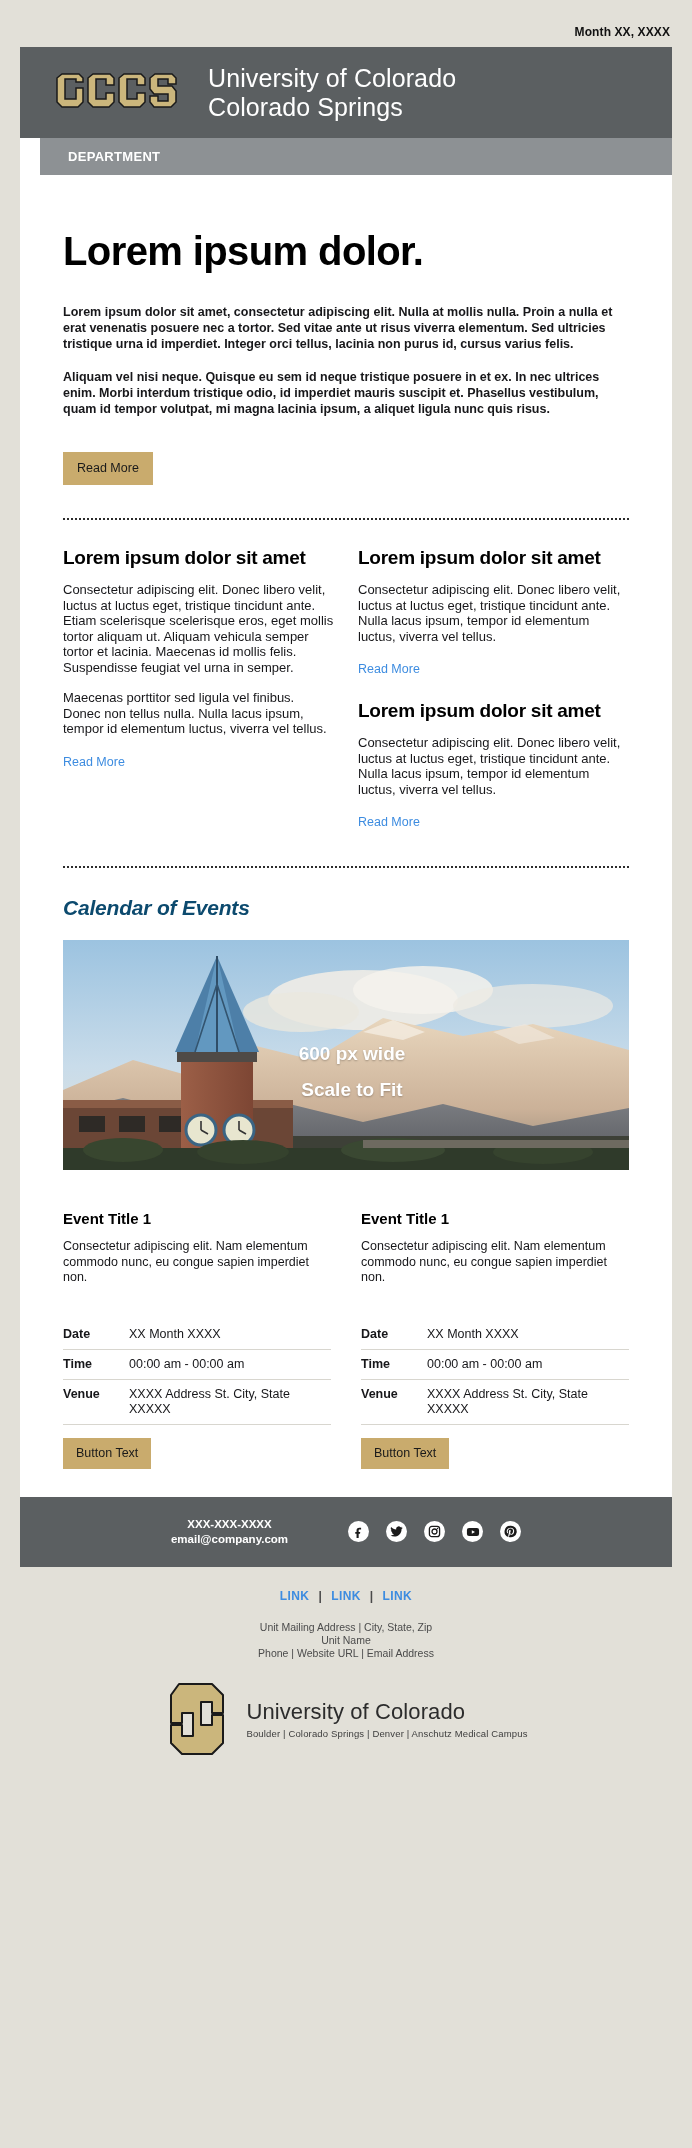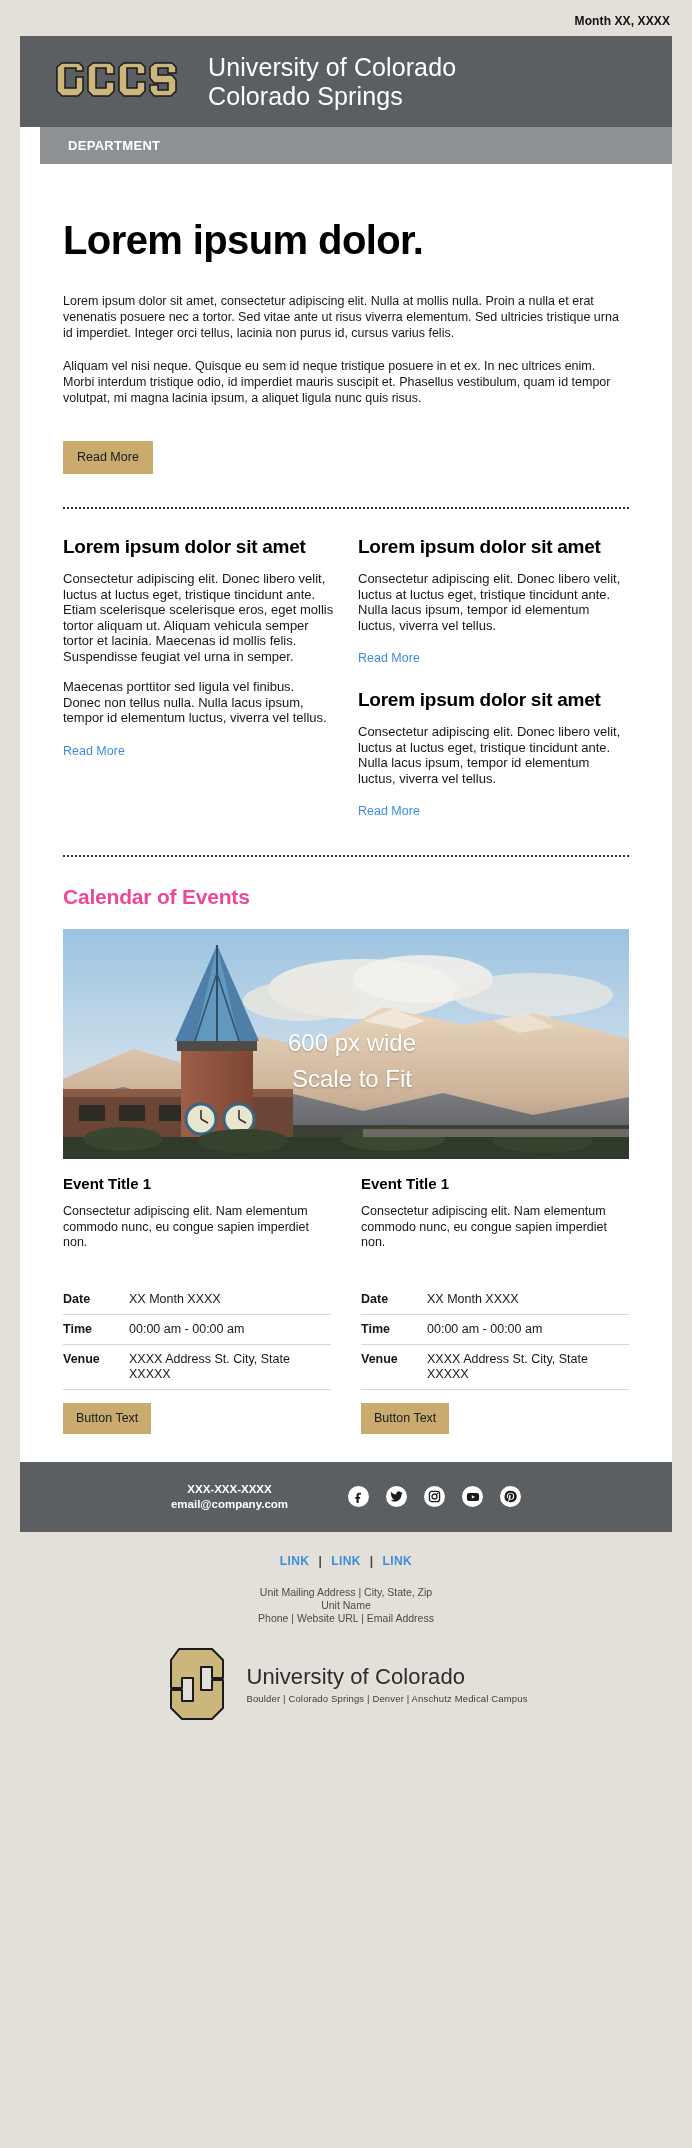--- a/index.html
+++ b/index.html
@@ -6,21 +6,21 @@
   body{
     width:692px;
     background:#e2e0d8;
     font-family:"Liberation Sans", sans-serif;
     -webkit-font-smoothing:antialiased;
   }
   .page{width:692px;min-height:2148px;position:relative;background:#e2e0d8;box-sizing:border-box;}
 
   
   .datebar{
-    padding:14px 22px 8px 0;
+    padding:25px 22px 8px 0;
     text-align:right;
     font-size:12px;
     font-weight:bold;
     color:#111;
     letter-spacing:.1px;
   }
 
   
   .email{
     width:652px;
@@ -78,20 +78,21 @@
     letter-spacing:-.6px;
     padding-top:55px;
     margin:0 0 32px 0;
     line-height:1.05;
   }
   p.body{
     font-size:12.5px;
     line-height:16px;
     color:#17171a;
     margin:0 0 17px 0;
+    font-weight:bold;
   }
   .btn-gold{
     display:inline-block;
     background:#c9ab6d;
     color:#1a1a1a;
     font-size:12.5px;
     padding:9px 14px 10px 14px;
     margin-top:18px;
     text-decoration:none;
     border:0;
@@ -133,49 +134,51 @@
     text-decoration:none;
     display:inline-block;
   }
   .col .link-blue{margin-bottom:4px;}
   .col h2.second{margin-top:20px;}
 
   
   .cal-title{
     font-size:21px;
     font-weight:bold;
-    color:#ec4899;
+    color:#0c4a6e;
     margin:28px 0 20px 0;
     letter-spacing:-.2px;
+    font-style:italic;
   }
   .photo{
     position:relative;
     width:566px;
     height:230px;
     overflow:hidden;
     background:#6a8fb5;
   }
   .photo svg{display:block;width:566px;height:230px;}
   .photo-overlay{
     position:absolute;
     left:12px;right:0;top:96px;
     text-align:center;
     color:#ffffff;
-    font-size:24px;
+    font-size:19px;
     line-height:36px;
     text-shadow:0 1px 2px rgba(0,0,0,.25);
     pointer-events:none;
+    font-weight:bold;
   }
   .photo-overlay span{display:block;}
 
   
   .events{
     display:flex;
     gap:30px;
-    padding-top:16px;
+    padding-top:40px;
     padding-bottom:28px;
   }
   .event{flex:1 1 0;min-width:0;}
   .event h3{
     font-size:15px;
     font-weight:bold;
     color:#000;
     margin:0 0 12px 0;
   }
   .event p{

